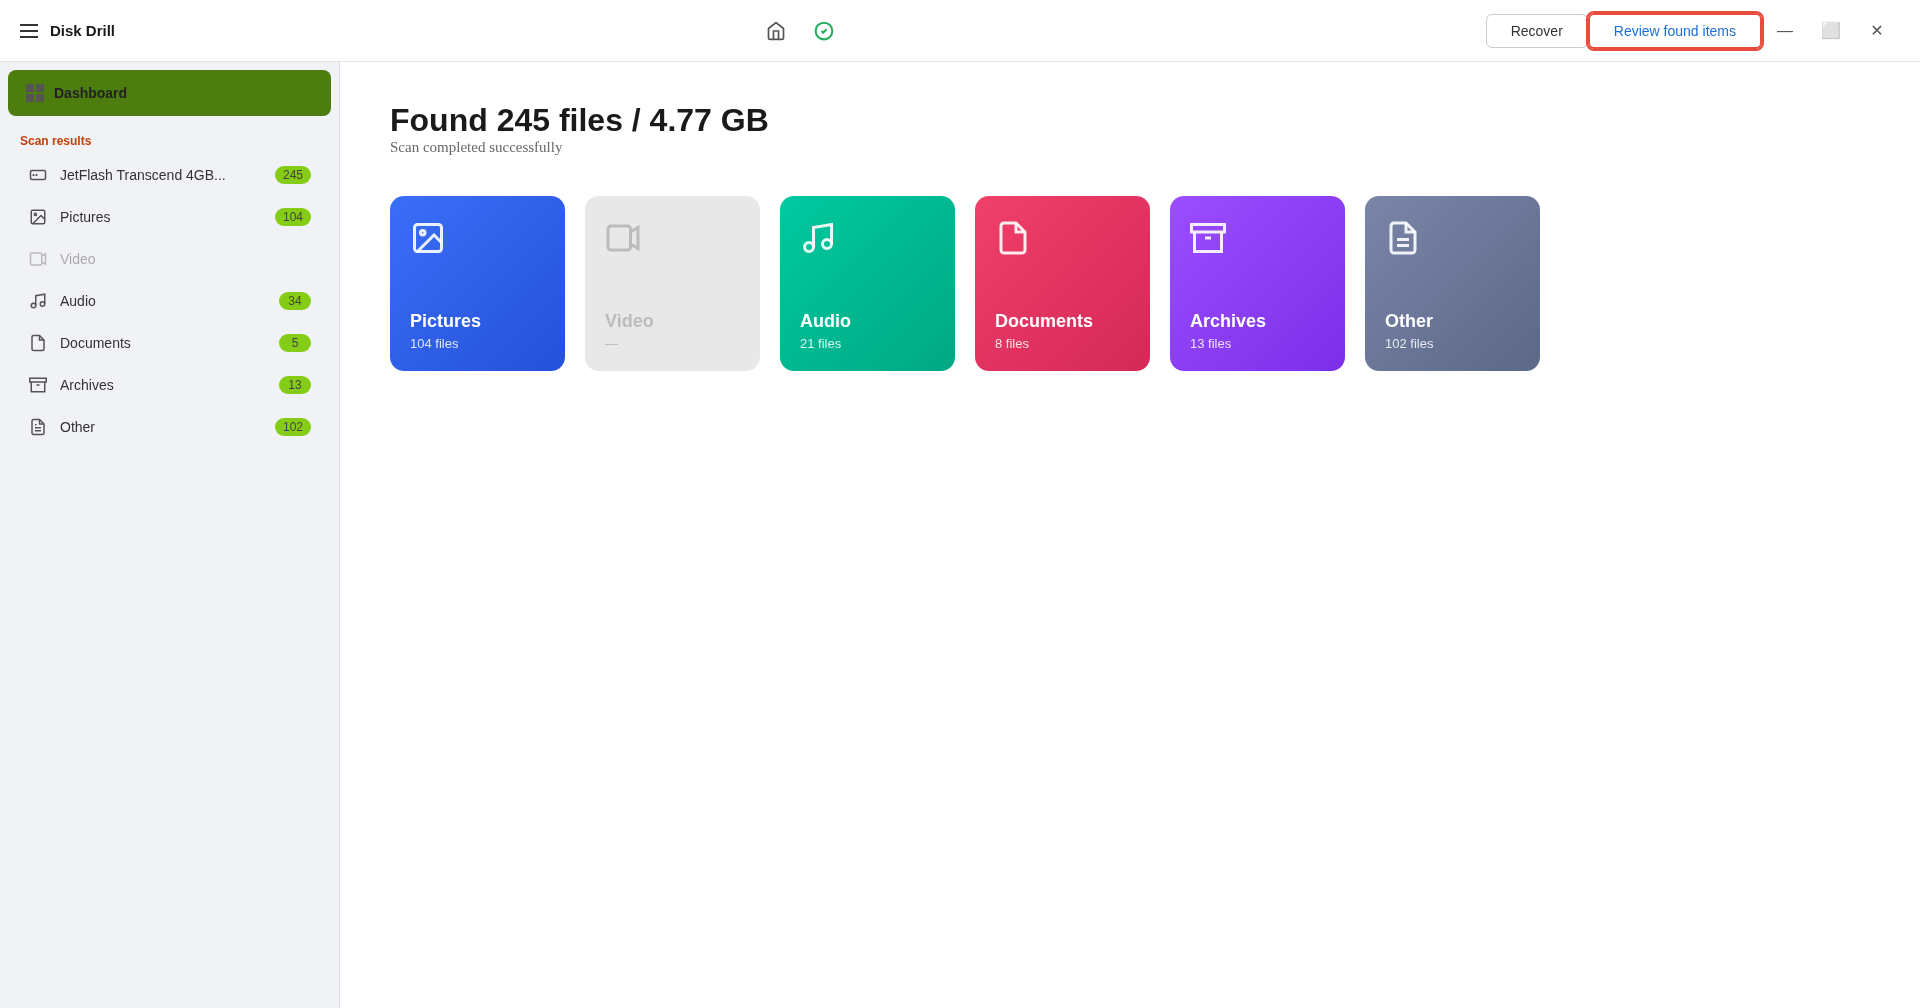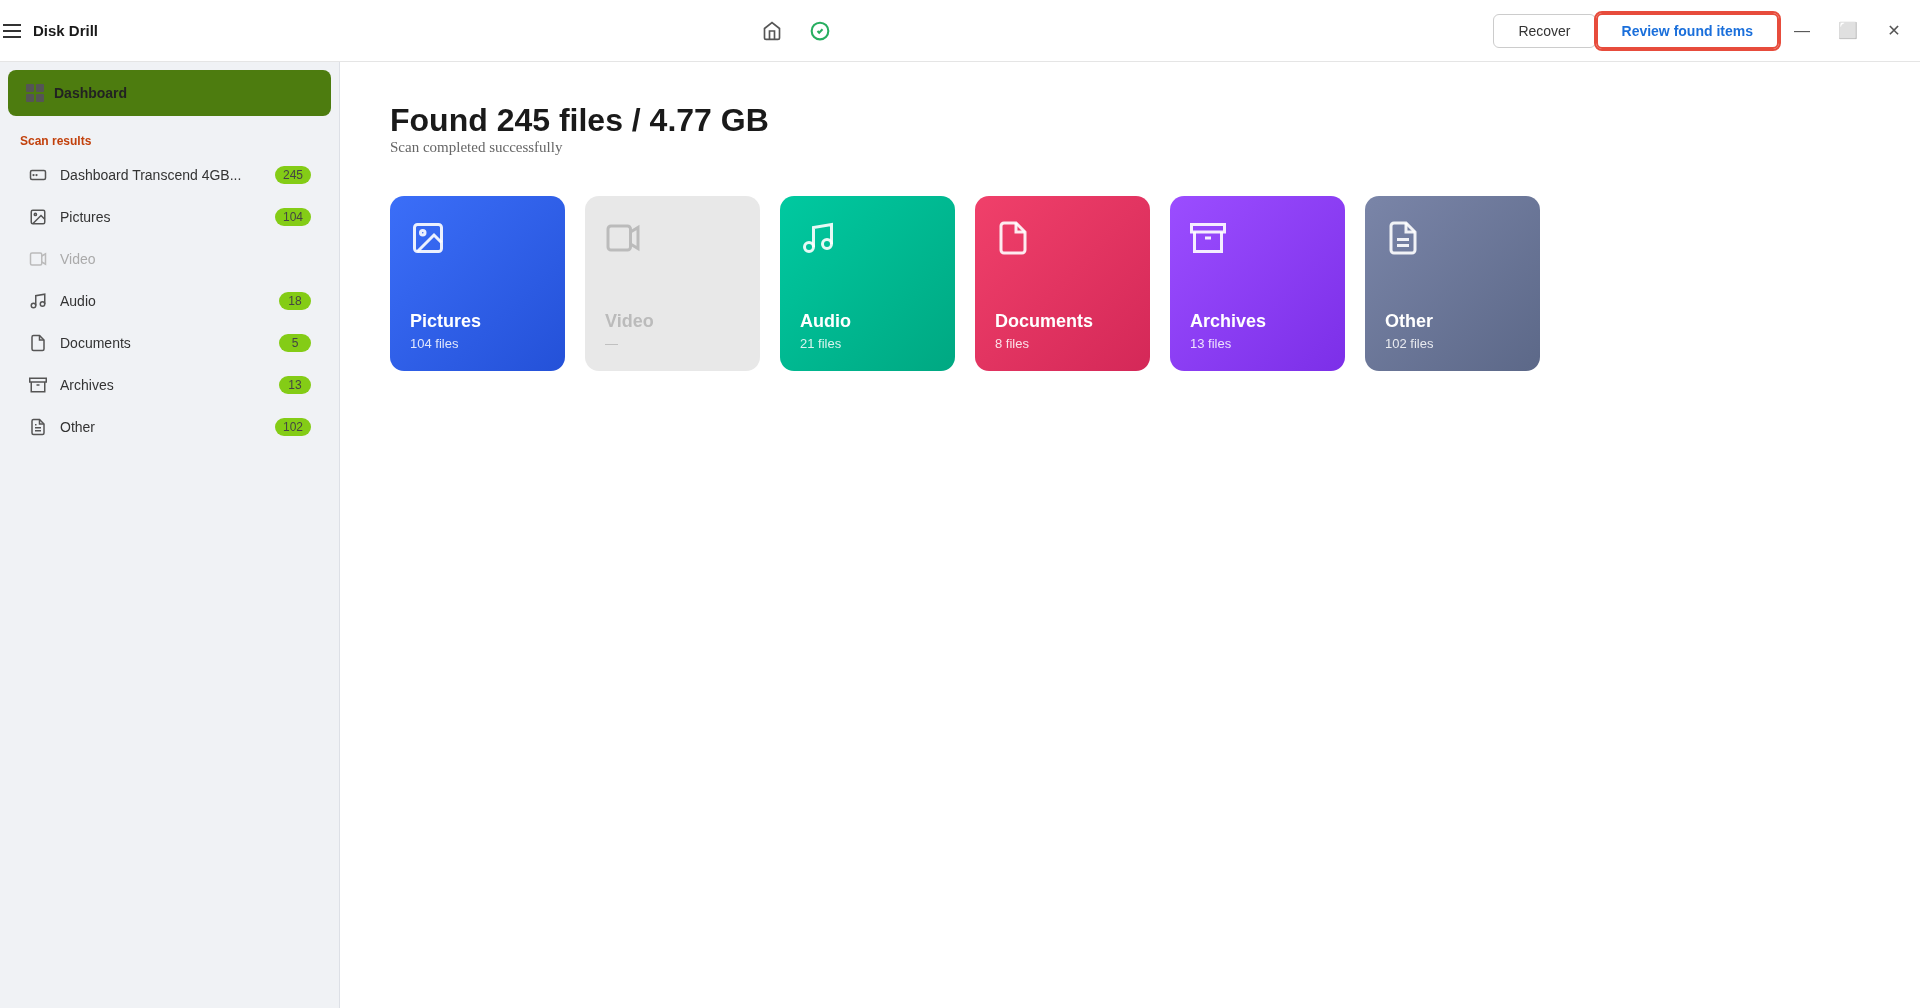--- a/index.html
+++ b/index.html
@@ -1,38 +1,38 @@
 <!DOCTYPE html>
 <html><head>
   <meta charset="utf-8">
   <style>
     * { margin: 0; padding: 0; box-sizing: border-box; }
     body { font-family: -apple-system, BlinkMacSystemFont, 'Segoe UI', sans-serif; background: #fff; width: 1920px; height: 1008px; overflow: hidden; display: flex; flex-direction: column; }
 
     
     .title-bar {
       display: flex; align-items: center; justify-content: space-between;
-      padding: 0 3px; height: 62px; background: #fff; border-bottom: 1px solid #e5e5e5;
+      padding: 0 20px; height: 62px; background: #fff; border-bottom: 1px solid #e5e5e5;
       flex-shrink: 0;
     }
     .title-bar-left { display: flex; align-items: center; gap: 12px; }
     .hamburger-icon { display: flex; flex-direction: column; gap: 4px; cursor: pointer; }
     .hamburger-icon span { width: 18px; height: 2px; background: #333; display: block; }
     .app-title { font-size: 15px; font-weight: 600; color: #1a1a1a; }
     .title-bar-center { display: flex; align-items: center; gap: 12px; }
     .nav-icon { width: 36px; height: 36px; border-radius: 50%; display: flex; align-items: center; justify-content: center; cursor: pointer; }
     .nav-icon svg { width: 20px; height: 20px; }
     .title-bar-right { display: flex; align-items: center; gap: 0; }
     .recover-btn {
       padding: 8px 24px; border: 1px solid #ccc; background: #fff;
       border-radius: 6px; font-size: 14px; cursor: pointer; color: #333;
     }
     .review-btn {
       padding: 8px 24px; border: 2px solid #e53; background: #fff;
-      border-radius: 6px; font-size: 14px; cursor: pointer; color: #1a6fdb; font-weight: 700;
+      border-radius: 6px; font-size: 14px; cursor: pointer; color: #1a6fdb; font-weight: 400;
       border-color: #e74c3c;
       outline: 2px solid #e74c3c; outline-offset: 0px;
     }
     .win-btn { width: 46px; height: 36px; border: none; background: transparent; cursor: pointer; font-size: 16px; color: #555; display: flex; align-items: center; justify-content: center; }
 
     
     .main-layout { display: flex; flex: 1; overflow: hidden; }
 
     
     .sidebar {
@@ -147,21 +147,21 @@
     <div class="scan-results-label">Scan results</div>
 
     <div class="sidebar-item">
       <div class="sidebar-item-icon">
         <svg width="18" height="18" viewBox="0 0 24 24" fill="none" stroke="#555" stroke-width="2">
             <rect x="2" y="6" width="20" height="12" rx="2"></rect>
             <line x1="6" y1="12" x2="6" y2="12" stroke-width="3" stroke-linecap="round"></line>
             <line x1="10" y1="12" x2="10" y2="12" stroke-width="3" stroke-linecap="round"></line>
           </svg>
       </div>
-      <span class="sidebar-item-label">Dashboard Transcend 4GB...</span>
+      <span class="sidebar-item-label">JetFlash Transcend 4GB...</span>
       <span class="sidebar-item-count">245</span>
     </div>
 
     <div class="sidebar-item">
       <div class="sidebar-item-icon">
         <svg width="18" height="18" viewBox="0 0 24 24" fill="none" stroke="#555" stroke-width="2">
             <rect x="3" y="3" width="18" height="18" rx="2"></rect>
             <circle cx="8.5" cy="8.5" r="1.5"></circle>
             <polyline points="21,15 16,10 5,21"></polyline>
           </svg>
@@ -182,21 +182,21 @@
 
     <div class="sidebar-item">
       <div class="sidebar-item-icon">
         <svg width="18" height="18" viewBox="0 0 24 24" fill="none" stroke="#555" stroke-width="2">
             <path d="M9 18V5l12-2v13"></path>
             <circle cx="6" cy="18" r="3"></circle>
             <circle cx="18" cy="16" r="3"></circle>
           </svg>
       </div>
       <span class="sidebar-item-label">Audio</span>
-      <span class="sidebar-item-count">18</span>
+      <span class="sidebar-item-count">34</span>
     </div>
 
     <div class="sidebar-item">
       <div class="sidebar-item-icon">
         <svg width="18" height="18" viewBox="0 0 24 24" fill="none" stroke="#555" stroke-width="2">
             <path d="M14 2H6a2 2 0 00-2 2v16a2 2 0 002 2h12a2 2 0 002-2V8z"></path>
             <polyline points="14,2 14,8 20,8"></polyline>
           </svg>
       </div>
       <span class="sidebar-item-label">Documents</span>

